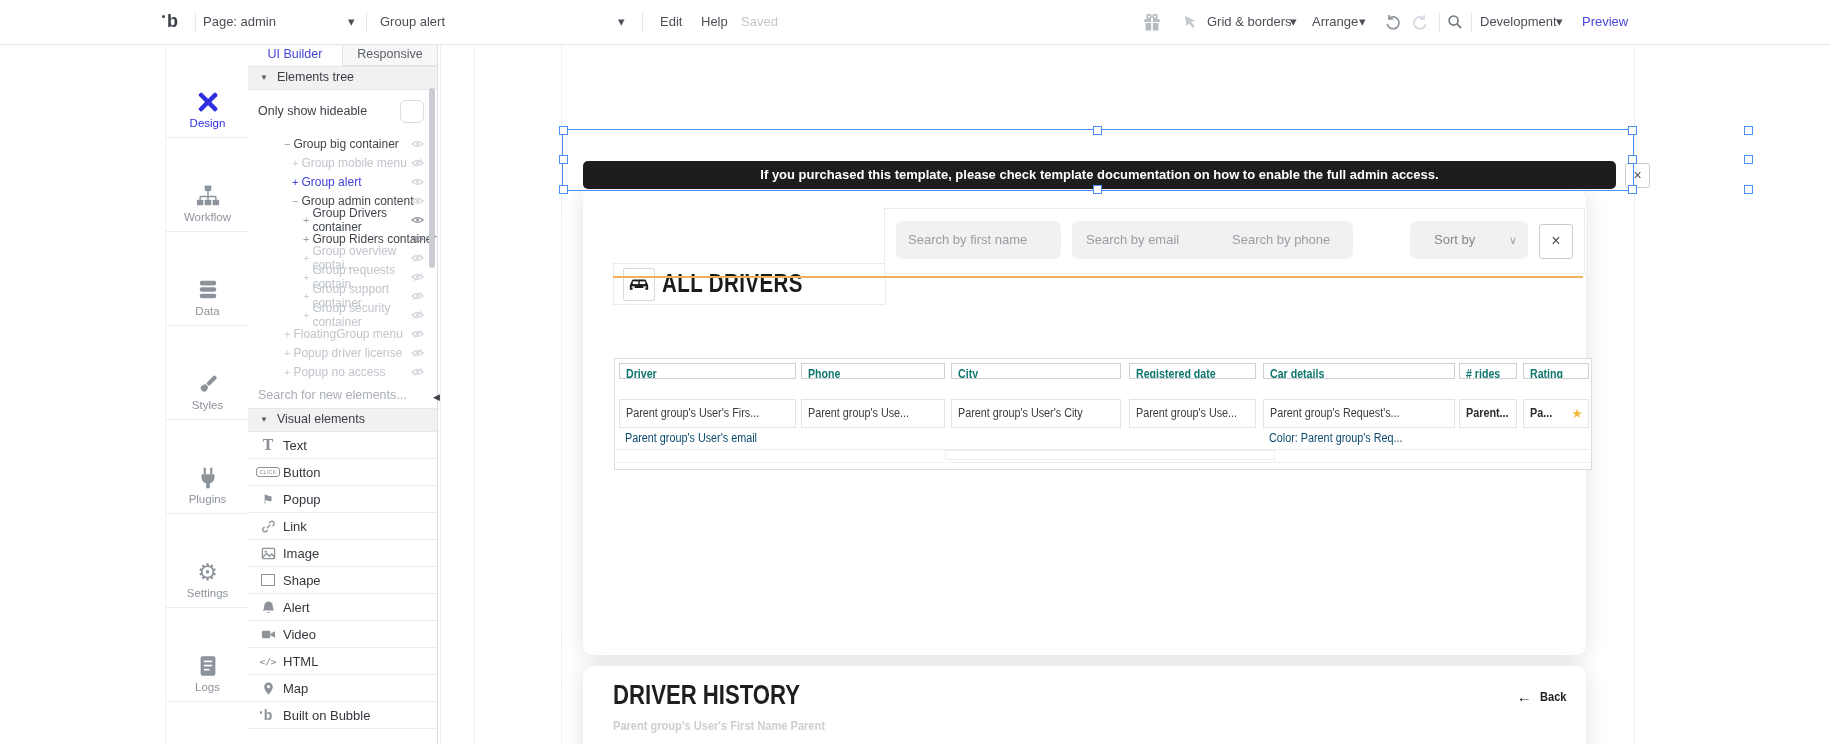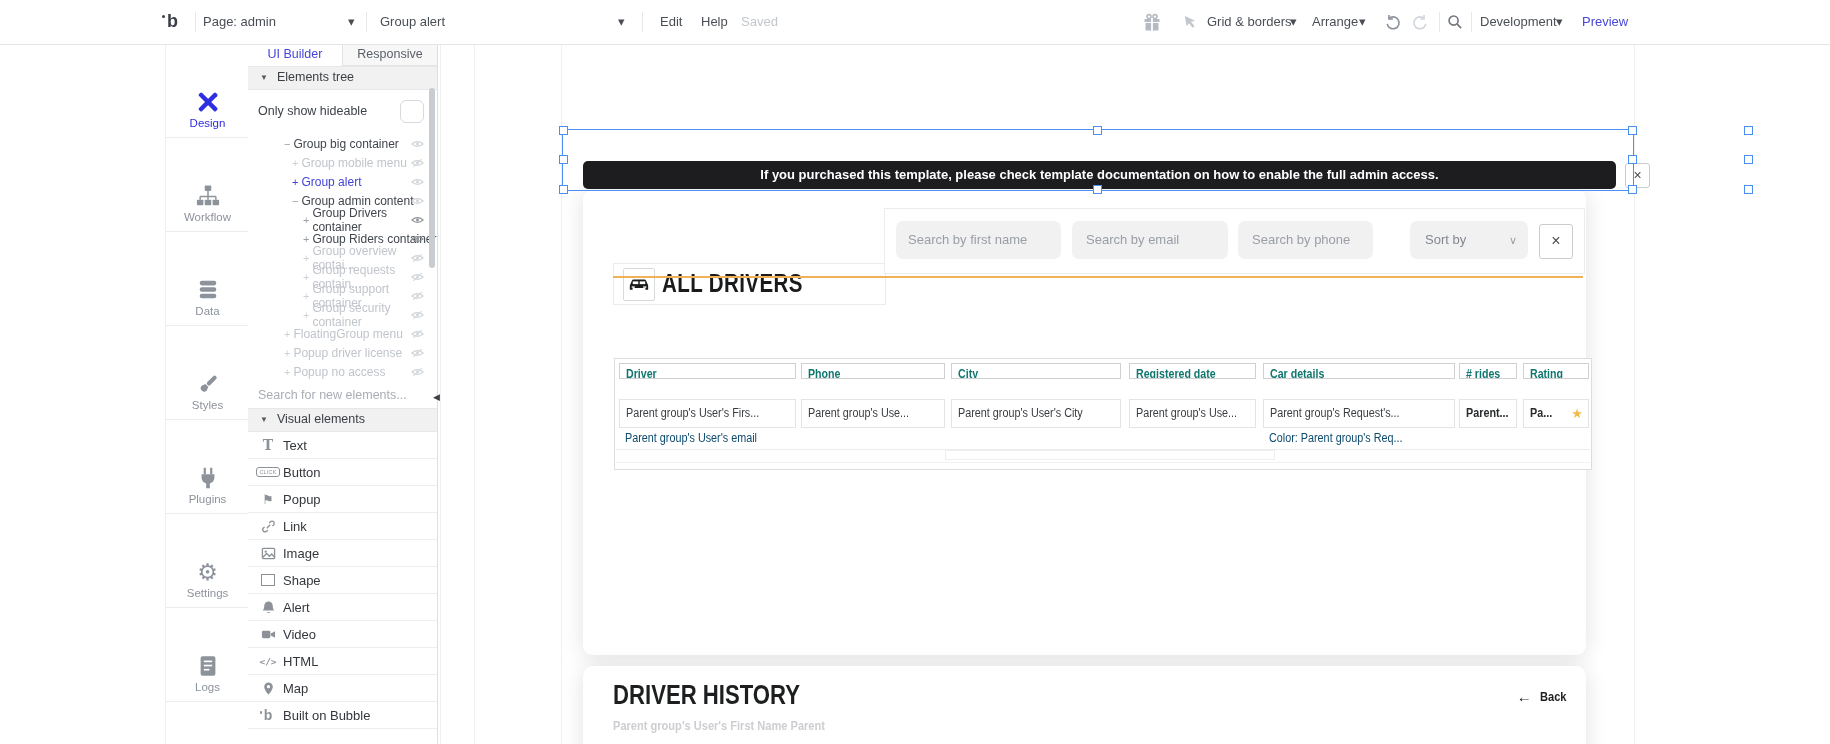--- a/index.html
+++ b/index.html
@@ -82,21 +82,21 @@
   .handle{position:absolute;width:7px;height:7px;background:#fff;border:1px solid #4a90f4;z-index:6;}
 
   
   #title-box{position:absolute;left:613px;top:223px;width:271px;height:40px;border:1px solid #ececee;background:#fff;z-index:3;margin-top:40px;}
   #car-box{position:absolute;left:9px;top:4px;width:30px;height:31px;border:1px solid #d7d9db;border-radius:2px;display:flex;align-items:center;justify-content:center;}
   #drivers-title{position:absolute;left:48px;top:5px;font-size:25px;color:#191a1b;letter-spacing:.5px;}
   #search-box{position:absolute;left:884px;top:208px;width:699px;height:64px;border:1px solid #ececee;background:#fff;z-index:3;}
   .mock-input{position:absolute;top:12px;height:38px;background:#f1f1f2;border-radius:7px;font-size:13px;color:#999ea5;
       line-height:38px;padding-left:14px;box-sizing:border-box;cursor:text;}
   #sort-select{position:absolute;top:12px;height:38px;background:#f1f1f2;border-radius:7px;font-size:13px;color:#83888f;
-      line-height:38px;padding-left:15px;box-sizing:border-box;cursor:pointer;}
+      line-height:38px;padding-left:24px;box-sizing:border-box;cursor:pointer;}
   #sort-chevron{position:absolute;right:11px;top:0;font-size:11px;color:#9aa0a7;}
   #search-clear{left:654px;top:15px;width:32px;height:33px;font-size:16px;line-height:31px;position:absolute;}
   #orange-rule{position:absolute;left:613px;top:276px;width:970px;height:2px;background:#f2b157;z-index:3;}
 
   
   #dtable{position:absolute;left:614px;top:358px;width:978px;height:112px;border:1px solid #dcdddf;background:#fff;z-index:3;box-sizing:border-box;}
   .hcell{position:absolute;top:4px;height:16px;border:1px solid #cfd0d2;background:#fff;box-sizing:border-box;
      font-size:12.5px;color:#0f766e;line-height:21px;padding-left:6px;overflow:hidden;white-space:nowrap;}
   .hcell .cond{transform:scaleX(.85);}
   .dcell{position:absolute;top:40px;height:29px;border:1px solid #e3e4e6;background:#fff;box-sizing:border-box;
@@ -493,21 +493,21 @@
         <rect x="12.8" y="4.6" width="6" height="3" fill="#fff"></rect>
         <rect x="4" y="10" width="3.4" height="1.6" fill="#fff"></rect>
         <rect x="16.6" y="10" width="3.4" height="1.6" fill="#fff"></rect>
       </svg>
     </span>
     <span id="drivers-title" class="cond">ALL DRIVERS</span>
   </div>
   <div id="search-box">
     <div class="mock-input" style="left:11px;width:165px;padding-left:12px;">Search by first name</div>
     <div class="mock-input" style="left:187px;width:156px;">Search by email</div>
-    <div class="mock-input" style="left:353px;width:135px;">Search by phone</div>
+    <div class="mock-input" style="left:333px;width:135px;">Search by phone</div>
     <div id="sort-select" style="left:525px;width:118px;">
       <span>Sort by</span>
       <span id="sort-chevron">∨</span>
     </div>
     <div class="xbtn" id="search-clear">×</div>
   </div>
   <div id="orange-rule"></div>
 
   <div id="dtable">
     <div class="hcell c1"><span class="cond">Driver</span></div>

